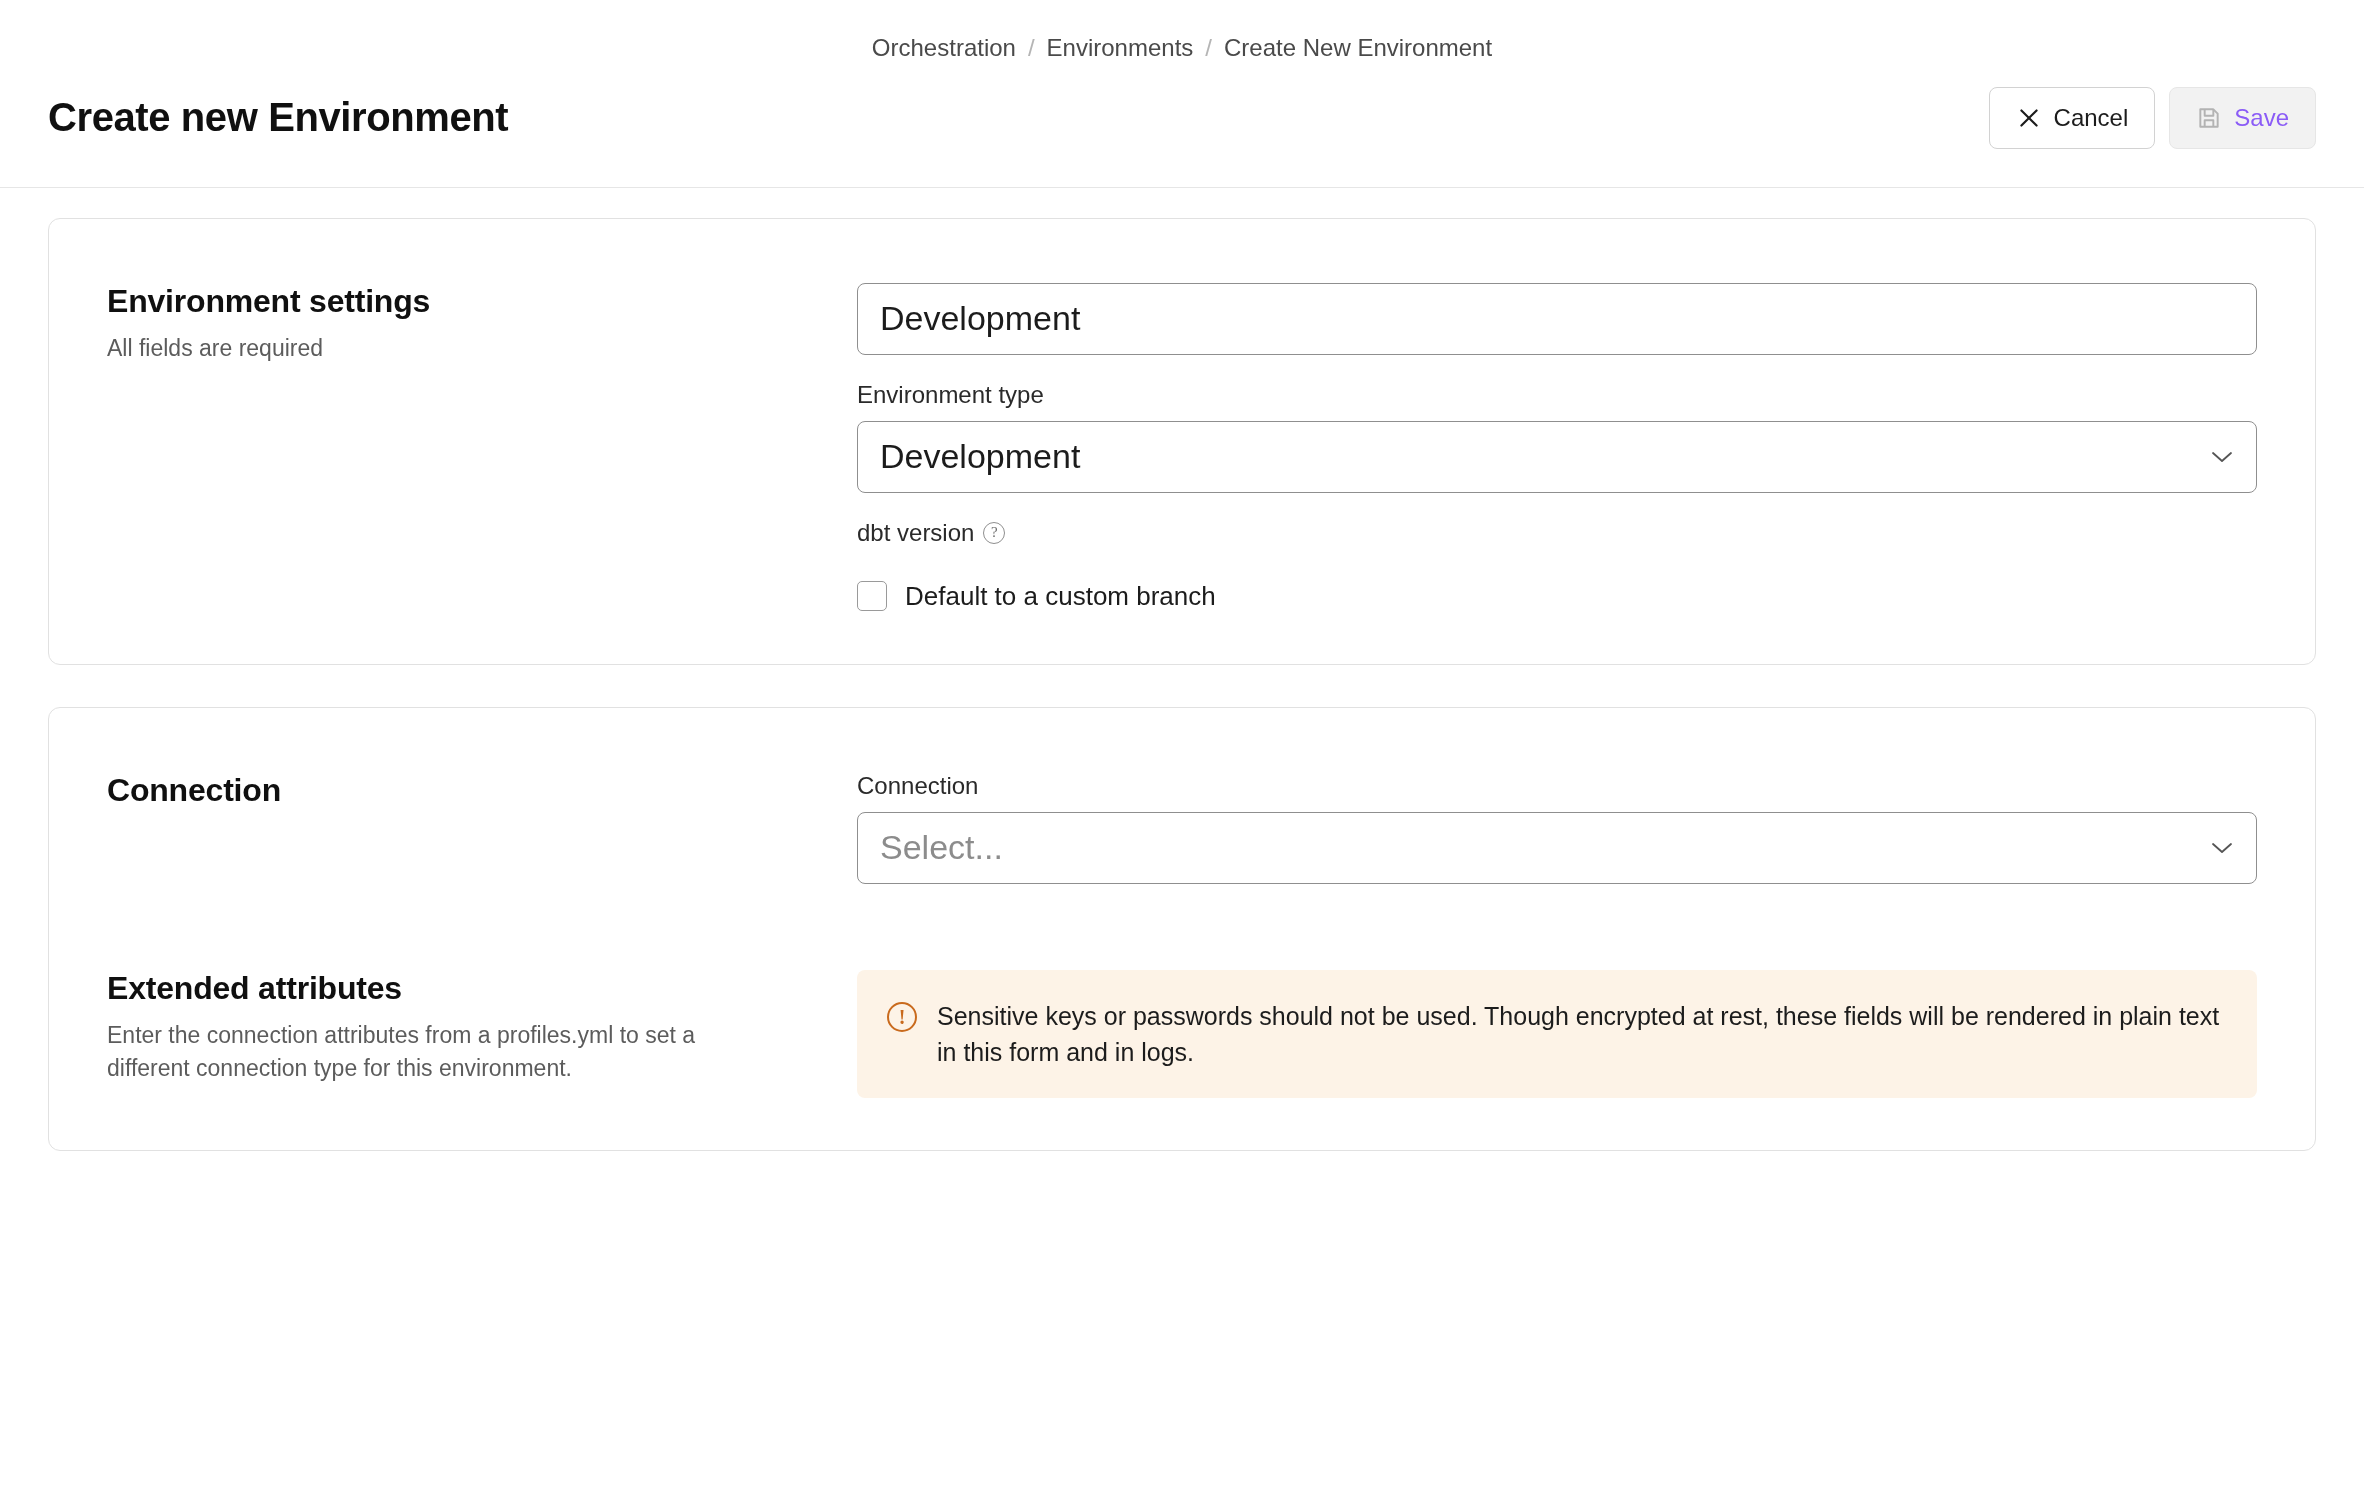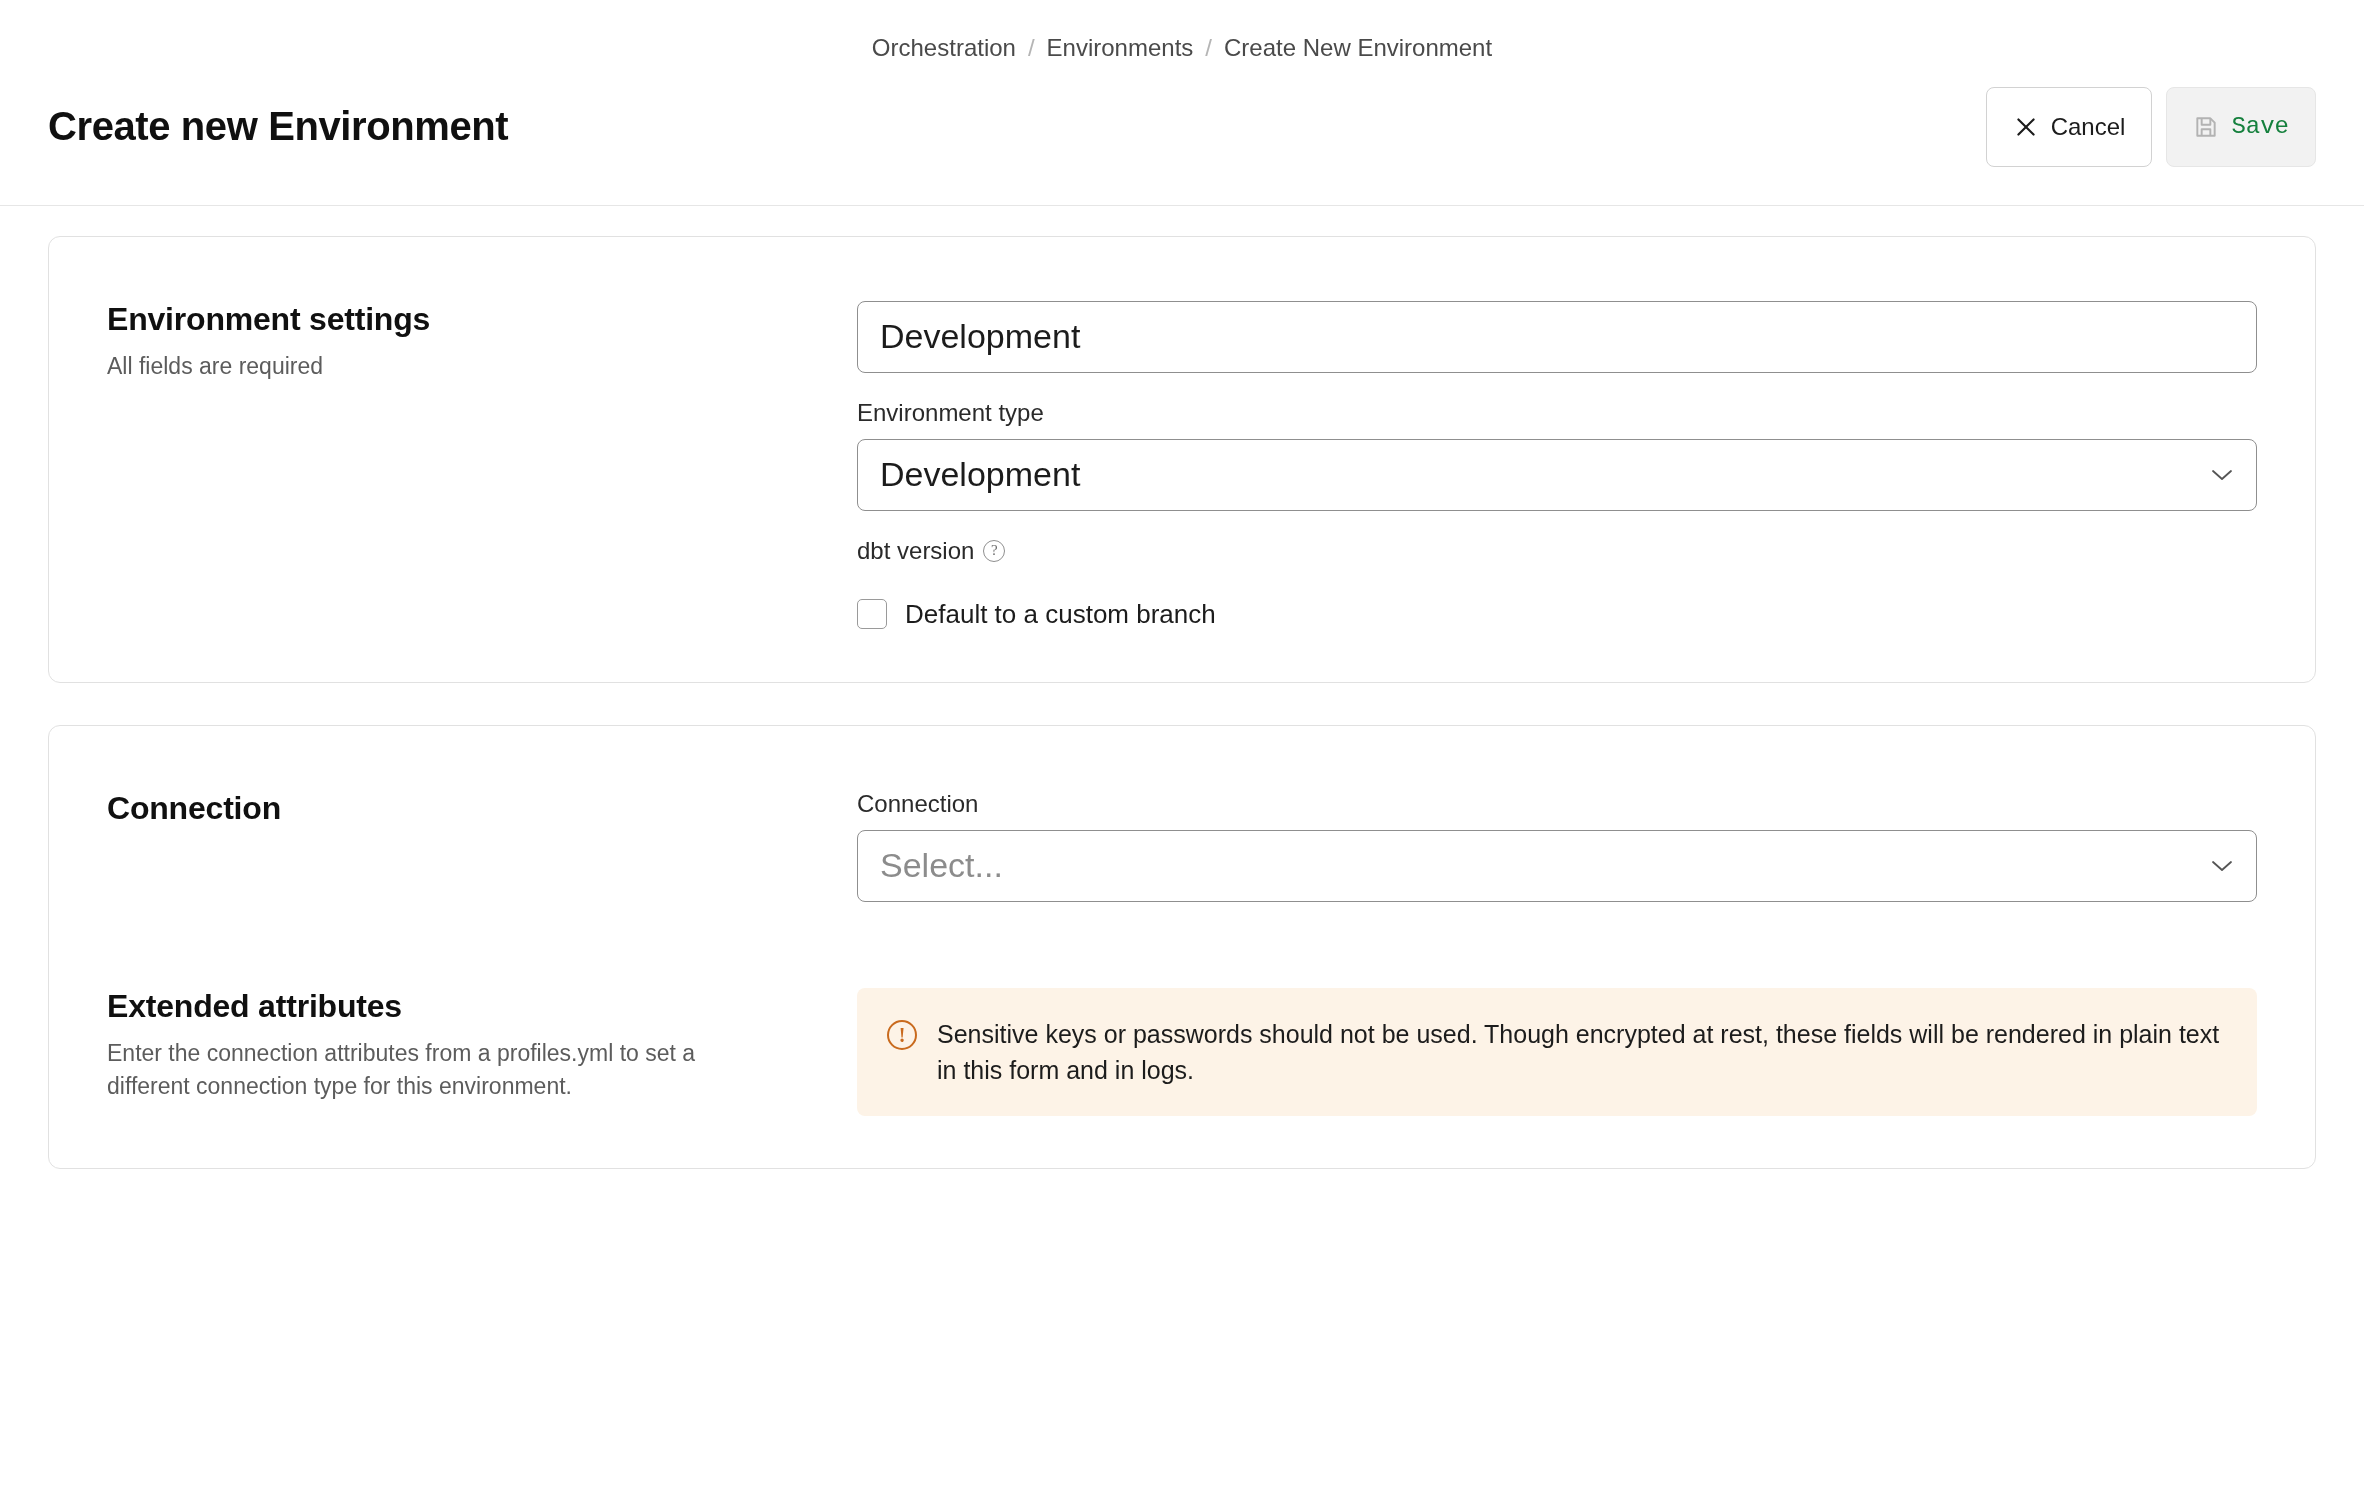--- a/index.html
+++ b/index.html
@@ -54,36 +54,35 @@
   }
   .header-actions {
     display: flex;
     align-items: center;
     gap: 14px;
   }
   .btn {
     display: inline-flex;
     align-items: center;
     gap: 12px;
-    height: 80px;
+    height: 62px;
     padding: 0 26px;
     border-radius: 8px;
     font-size: 24px;
     background: #ffffff;
     border: 1px solid #d2d2d2;
     color: #1c1c1c;
     cursor: pointer;
     font-family: "Liberation Sans", sans-serif;
   }
   .btn-disabled {
     background: #f2f2f2;
     border: 1px solid #e6e6e6;
-    color: #15803d;
+    color: #8b5cf6;
     cursor: default;
-    font-family: Liberation Mono, monospace;
   }
   .btn svg { display: block; }
 
   
   .content {
     padding: 30px 48px 40px 48px;
   }
   .card {
     border: 1px solid #e1e1e1;
     border-radius: 12px;

